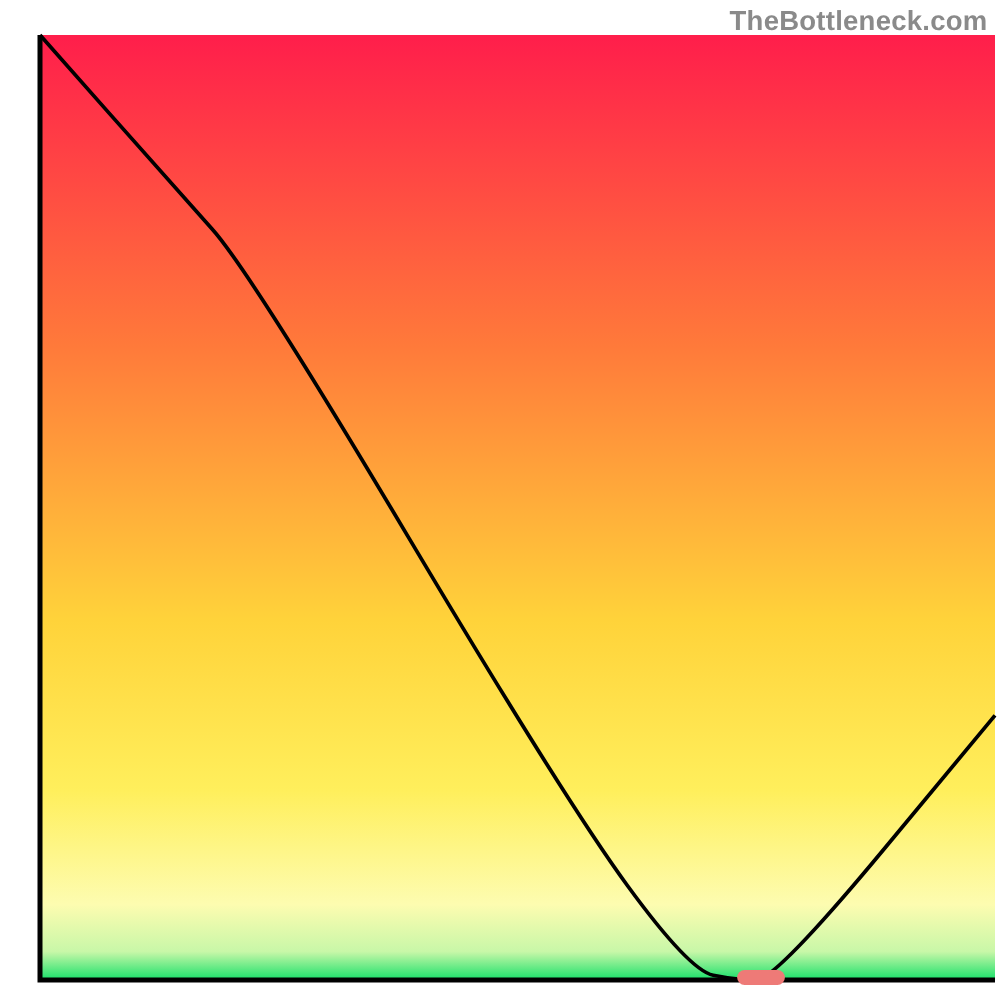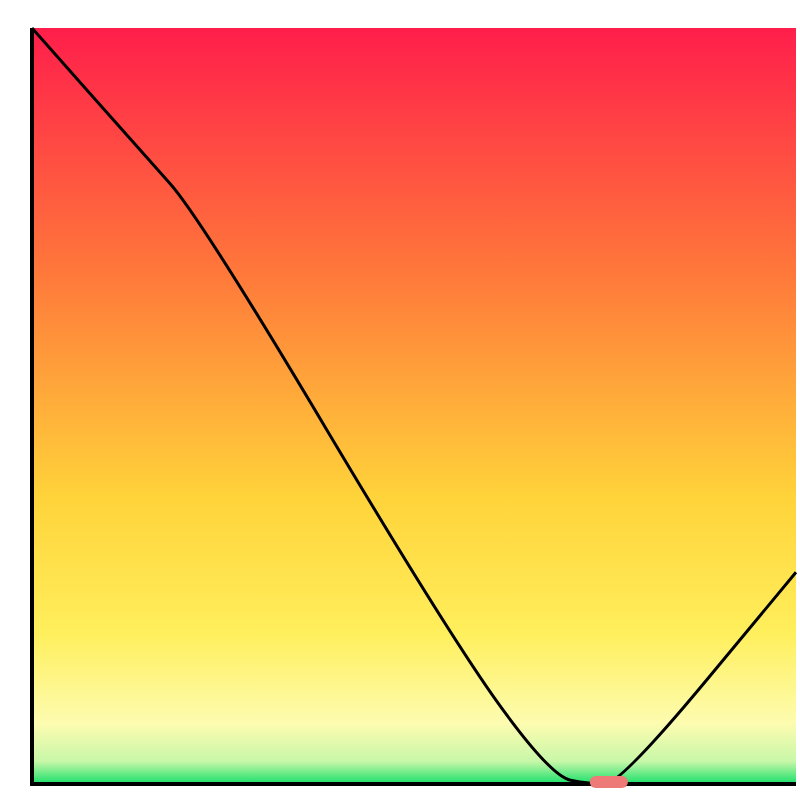--- a/index.html
+++ b/index.html
@@ -42,20 +42,21 @@
   }
   .marker {
     fill: #ee7a77;
     stroke: none;
   }
 </style>
 </head>
 <body>
 
 <div class="chart-wrap">
+  <div class="watermark">TheBottleneck.com</div>
 
   <svg width="800" height="800" viewBox="0 0 800 800">
     <defs>
       <linearGradient id="bg-grad" x1="0" y1="0" x2="0" y2="1">
 
       <stop offset="0.0%" stop-color="#ff1e4b"></stop>
           <stop offset="33.0%" stop-color="#ff7a3a"></stop>
           <stop offset="62.0%" stop-color="#ffd33a"></stop>
           <stop offset="80.0%" stop-color="#ffef5c"></stop>
           <stop offset="92.0%" stop-color="#fdfcb0"></stop>

